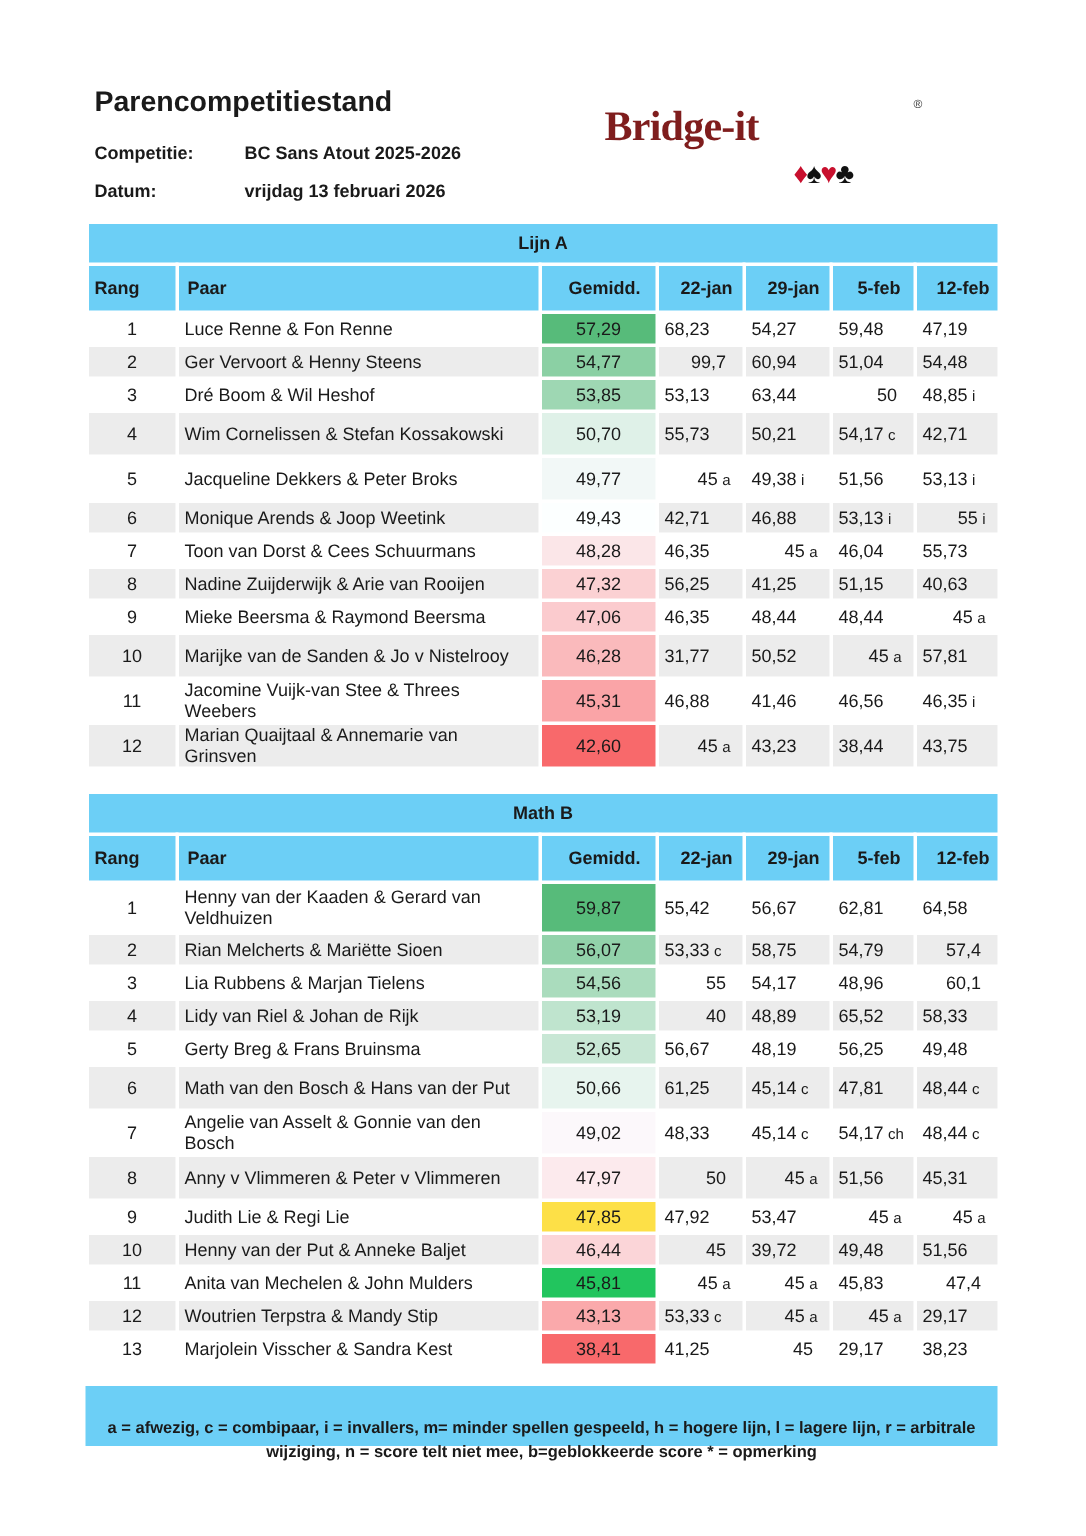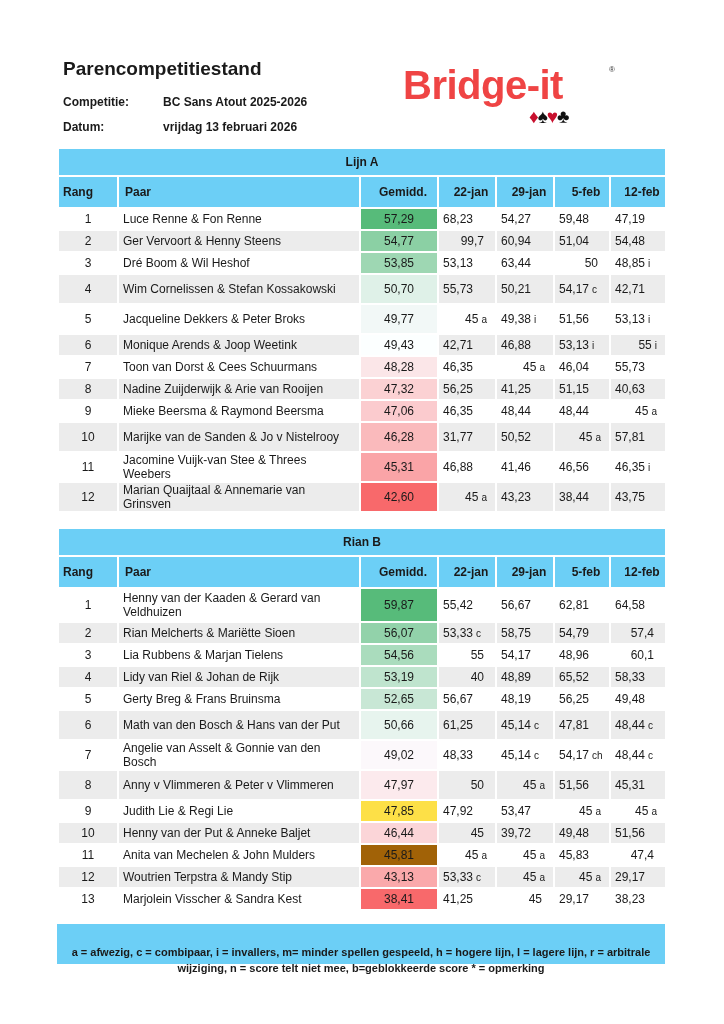--- a/index.html
+++ b/index.html
@@ -4,21 +4,21 @@
 <style>
   html, body { margin: 0; padding: 0; background: #ffffff; }
   body { width: 724px; height: 1024px; position: relative; overflow: hidden;
          font-family: "Liberation Sans", sans-serif; color: #1a1a1a; }
   .title { position: absolute; left: 63px; top: 58px; font-size: 19px; font-weight: bold; color: #1a1a1a; }
   .meta { position: absolute; left: 63px; font-size: 12px; font-weight: bold; color: #1a1a1a; }
   .meta .lbl { display: inline-block; width: 100px; }
   .meta.m1 { top: 95px; }
   .meta.m2 { top: 120px; }
   .logo { position: absolute; left: 403px; top: 63px; width: 220px; height: 72px; }
-  .logo-text { font-family: Liberation Sans, sans-serif; font-weight: bold; font-size: 40px; color: #ef4444; letter-spacing: -0.5px; line-height: 44px; }
+  .logo-text { font-family: Liberation Serif, serif; font-weight: bold; font-size: 28px; color: #7f1d1d; letter-spacing: -0.5px; line-height: 44px; }
   .logo-reg { position: absolute; left: 206px; top: 2px; font-size: 8px; color: #333; }
   .suits { position: absolute; left: 126px; top: 44px; font-size: 19px; line-height: 20px; letter-spacing: -1px; }
   .suit-red { color: #c8102e; }
   .suit-black { color: #111; }
 
   table.std { position: absolute; left: 57px; width: 608px; border-collapse: collapse; table-layout: fixed; font-size: 12px; }
   table.std td, table.std th { padding: 0 4px; border: 2px solid #ffffff; overflow: hidden; white-space: nowrap; }
   .lijn-row th { background: #6ccff6; font-weight: bold; height: 26px; text-align: center; font-size: 12px; }
   .head-row th { background: #6ccff6; font-weight: bold; height: 30px; font-size: 12px; }
   .head-row th.c-rang { text-align: left; padding-right: 4px; }
@@ -196,21 +196,21 @@
       <col style="width:60px">
       <col style="width:242px">
       <col style="width:78px">
       <col style="width:58px">
       <col style="width:58px">
       <col style="width:56px">
       <col style="width:56px">
     </colgroup>
     <tbody>
       <tr class="lijn-row">
-        <th colspan="7">Rian B</th>
+        <th colspan="7">Math B</th>
       </tr>
       <tr class="head-row">
       <th class="c-rang">Rang</th>
       <th class="c-paar">Paar</th>
       <th class="c-num">Gemidd.</th>
       <th class="c-num">22-jan</th>
         <th class="c-num">29-jan</th>
         <th class="c-num">5-feb</th>
         <th class="c-num">12-feb</th>
     </tr>
@@ -300,21 +300,21 @@
         <td class="c-paar">Henny van der Put &amp; Anneke Baljet</td>
         <td class="c-avg" style="background:rgb(251,213,216)">46,44</td>
         <td class="c-score r"><span>45</span><span class="flag"></span></td>
         <td class="c-score "><span>39,72</span><span class="flag"></span></td>
         <td class="c-score "><span>49,48</span><span class="flag"></span></td>
         <td class="c-score "><span>51,56</span><span class="flag"></span></td>
       </tr>
       <tr class="row odd  ">
         <td class="c-rang">11</td>
         <td class="c-paar">Anita van Mechelen &amp; John Mulders</td>
-        <td class="c-avg" style="background:#a16207">45,81</td>
+        <td class="c-avg" style="background:#22c55e">45,81</td>
         <td class="c-score r"><span>45</span><span class="flag">a</span></td>
         <td class="c-score r"><span>45</span><span class="flag">a</span></td>
         <td class="c-score "><span>45,83</span><span class="flag"></span></td>
         <td class="c-score r"><span>47,4</span><span class="flag"></span></td>
       </tr>
       <tr class="row even  ">
         <td class="c-rang">12</td>
         <td class="c-paar">Woutrien Terpstra &amp; Mandy Stip</td>
         <td class="c-avg" style="background:rgb(250,169,171)">43,13</td>
         <td class="c-score "><span>53,33</span><span class="flag">c</span></td>

